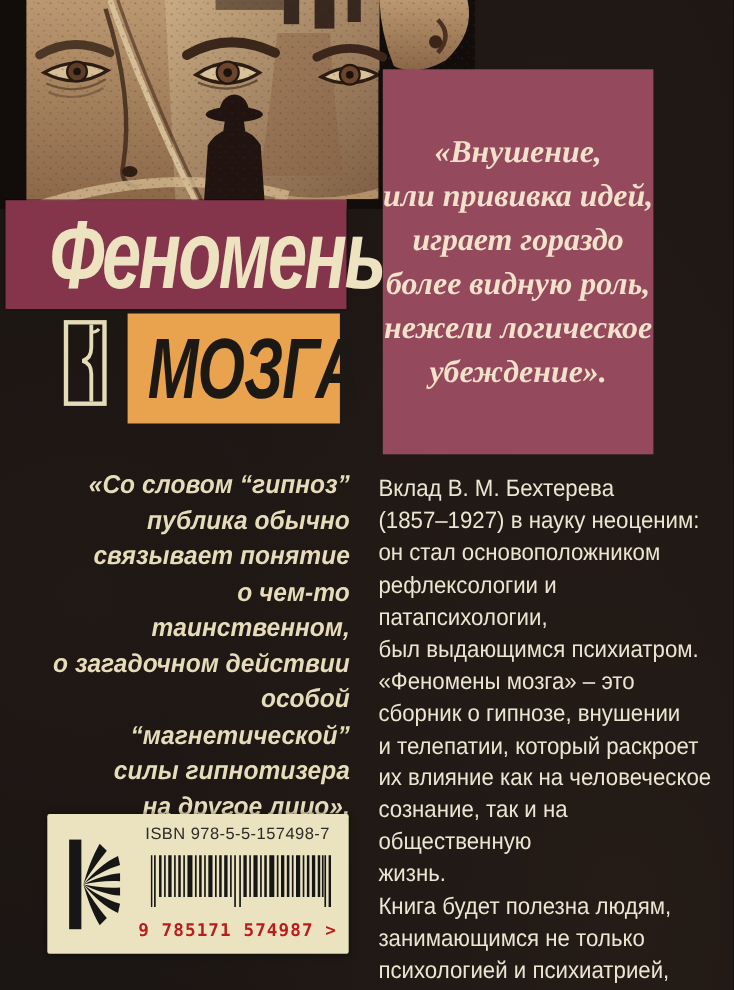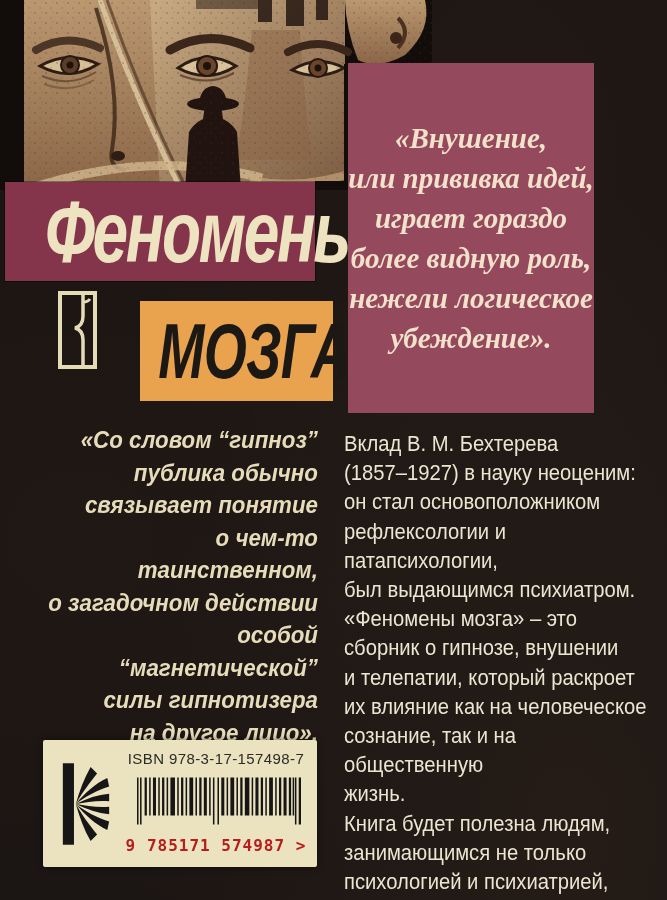--- a/index.html
+++ b/index.html
@@ -12,21 +12,21 @@
       #1b1513;
     font-family:"Liberation Sans",sans-serif;
   }
   .artwork{position:absolute;left:0;top:0;}
   .band{position:absolute;display:flex;align-items:center;font-style:italic;}
   .band1{left:5px;top:182px;width:310px;height:99px;background:#84354b;box-shadow:0 0 0 1px rgba(0,0,0,.35);}
   .band1 span{
     display:block;font-weight:bold;font-size:80px;letter-spacing:-3px;color:#eee3c0;
     transform:scale(.80,1.10);white-space:nowrap;
   }
-  .band2{left:140px;top:285px;width:193px;height:100px;background:#e9a24d;margin-top:16px;}
+  .band2{left:116px;top:285px;width:193px;height:100px;background:#e9a24d;}
   .band2 span{
     display:block;font-weight:bold;font-size:66px;letter-spacing:-1px;color:#1c1814;
     transform:scale(.84,1.18);white-space:nowrap;
   }
   .k-outline{position:absolute;left:55px;top:290px;}
   .quote-box{
     position:absolute;left:348px;top:63px;width:246px;height:350px;background:#95495c;
     display:flex;align-items:center;justify-content:center;
   }
   .quote-box p{
@@ -199,21 +199,21 @@
       <g fill="#161616">
         <rect x="2" y="2" width="12" height="88"></rect>
         <path d="M16 46 C20 32 25 18 32 6 L39 13 C31 23 22 35 16 46 Z"></path>
         <path d="M16 46 C26 34 37 24 50 18 L52 27 C39 31 26 38 16 46 Z"></path>
         <path d="M16 46 C28 40 40 36 52 35 L52 43 C39 42 27 44 16 46 Z"></path>
         <path d="M16 46 C28 52 40 56 52 57 L52 49 C39 50 27 48 16 46 Z"></path>
         <path d="M16 46 C26 58 37 68 50 74 L52 65 C39 61 26 54 16 46 Z"></path>
         <path d="M16 46 C20 60 25 74 32 86 L39 79 C31 69 22 57 16 46 Z"></path>
       </g>
     </svg>
-    <div class="isbn">ISBN 978-3-17-157498-7</div>
+    <div class="isbn">ISBN 978-5-5-157498-7</div>
     <svg class="bars" width="164" height="62" viewBox="0 0 216 62">
       <g fill="#161616">
         <path d="M0 0h2v62h-2z M4 0h2v62h-2z M100 0h2v62h-2z M106 0h2v62h-2z M208 0h2v62h-2z M213 0h3v62h-3z"></path>
         <path d="M10 0h3v50h-3z M16 0h2v50h-2z M21 0h4v50h-4z M28 0h2v50h-2z M33 0h3v50h-3z M39 0h2v50h-2z
                  M44 0h6v50h-6z M53 0h2v50h-2z M58 0h3v50h-3z M64 0h2v50h-2z M69 0h5v50h-5z M77 0h2v50h-2z
                  M82 0h3v50h-3z M88 0h4v50h-4z M95 0h2v50h-2z
                  M111 0h4v50h-4z M118 0h2v50h-2z M123 0h5v50h-5z M131 0h2v50h-2z M136 0h3v50h-3z
                  M142 0h6v50h-6z M151 0h2v50h-2z M156 0h4v50h-4z M163 0h3v50h-3z M169 0h2v50h-2z
                  M174 0h5v50h-5z M182 0h2v50h-2z M187 0h3v50h-3z M193 0h4v50h-4z M200 0h3v50h-3z M205 0h2v50h-2z"></path>
       </g>

